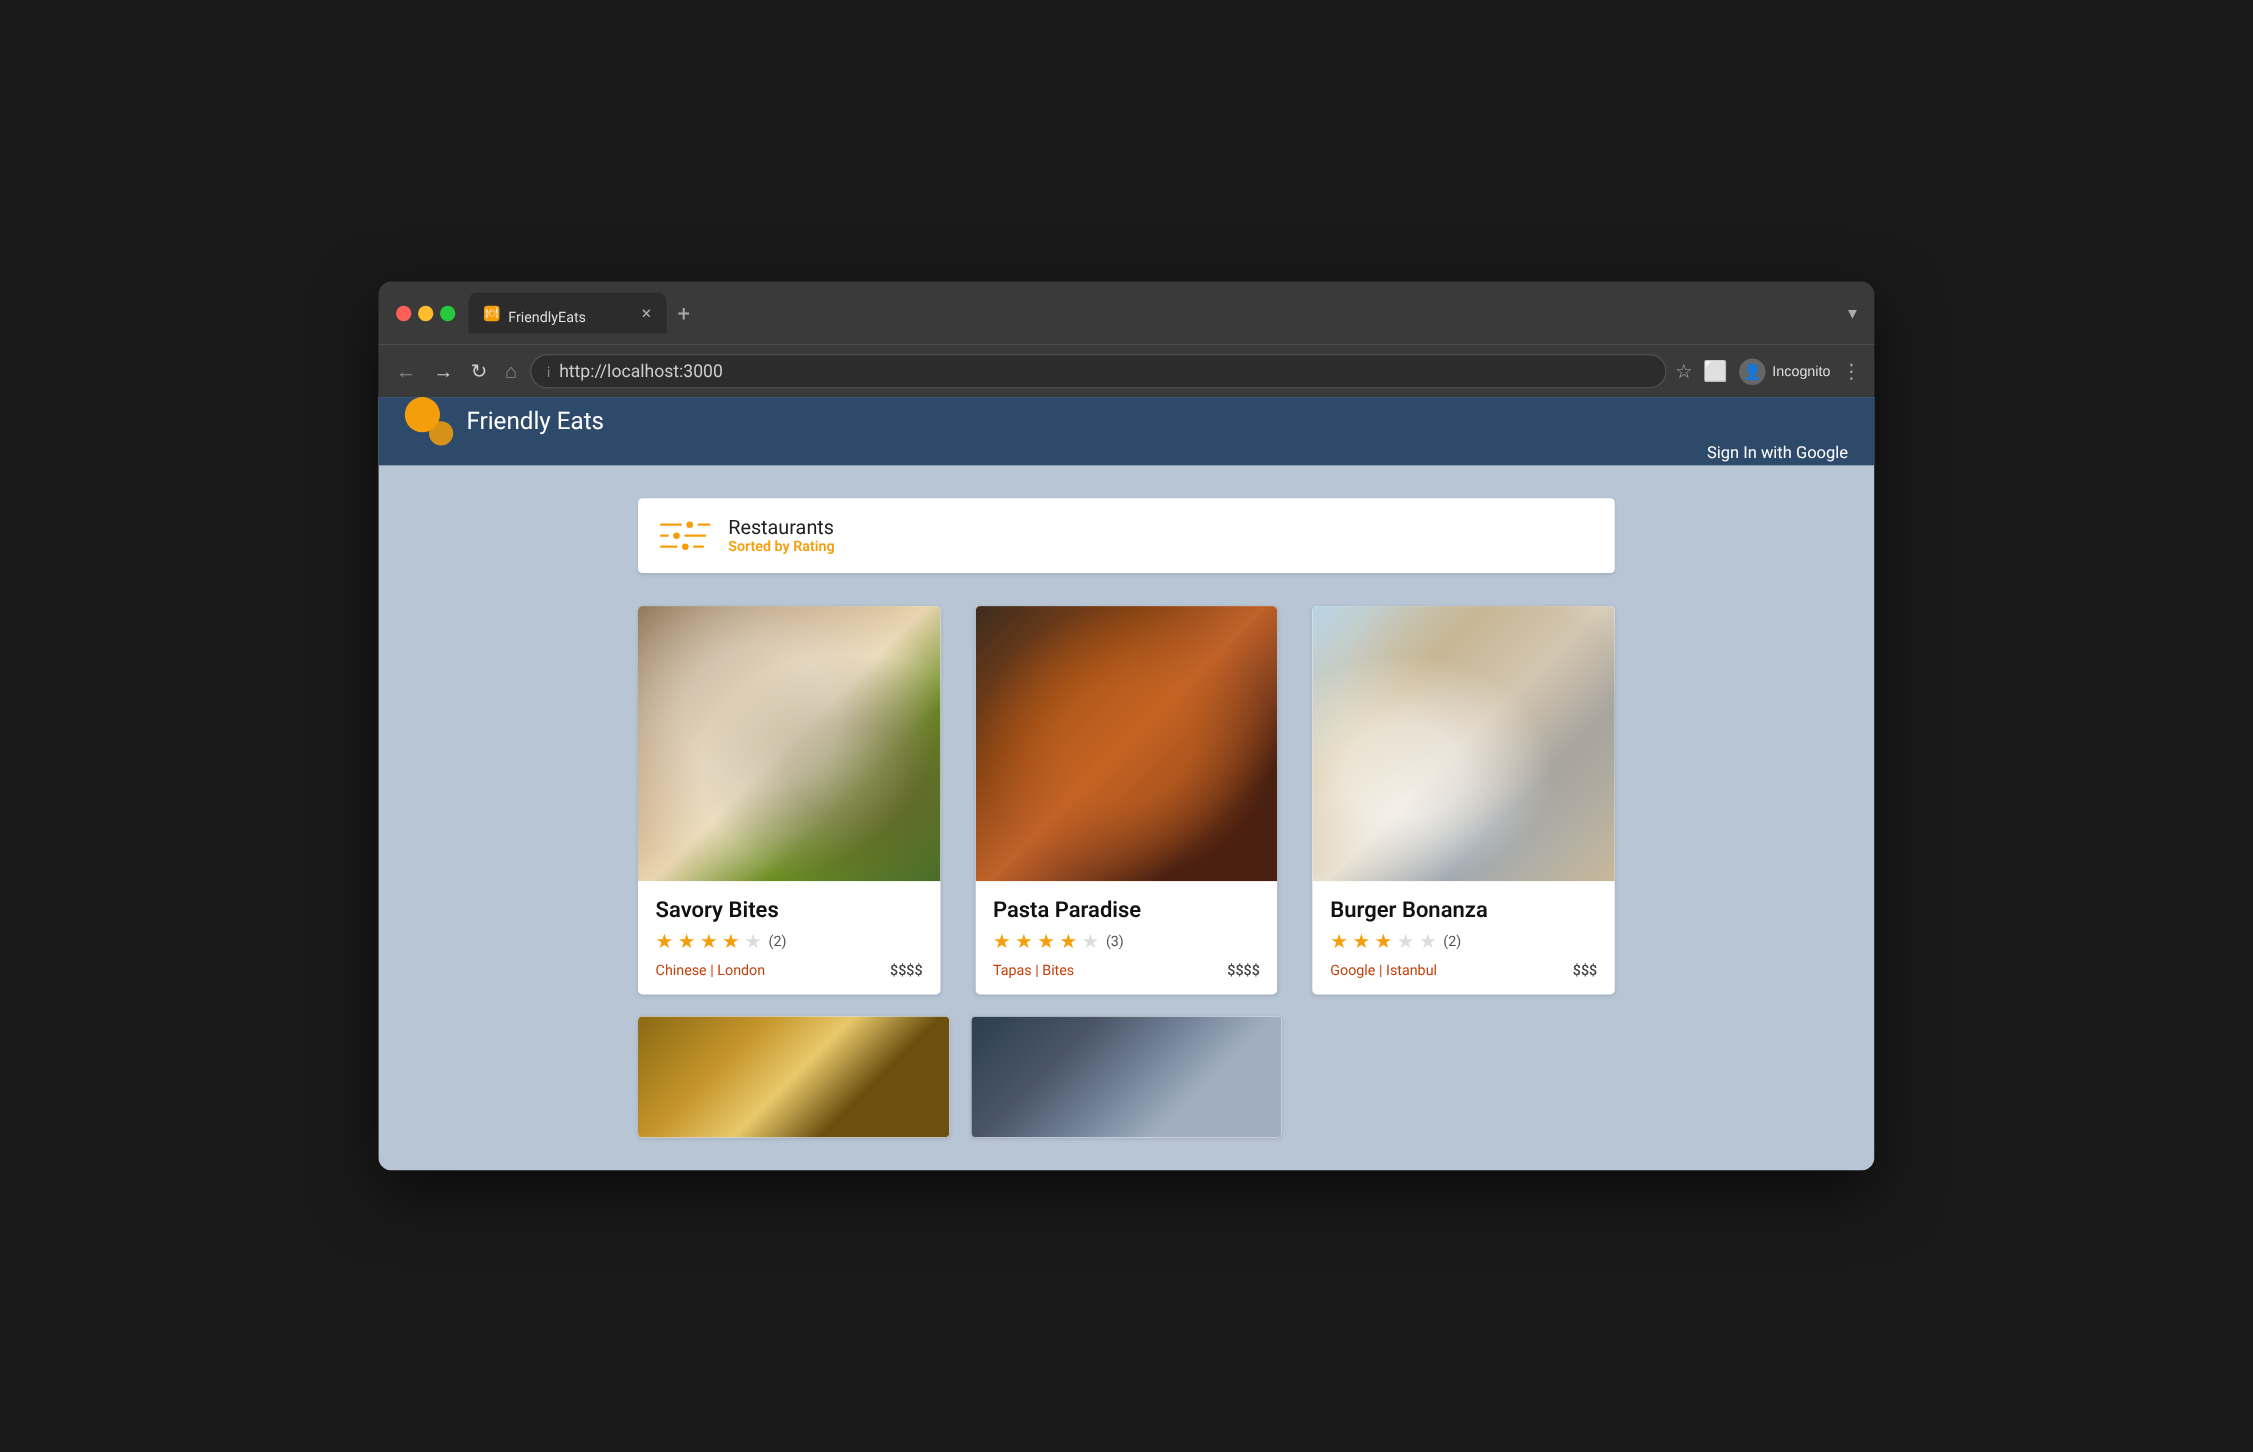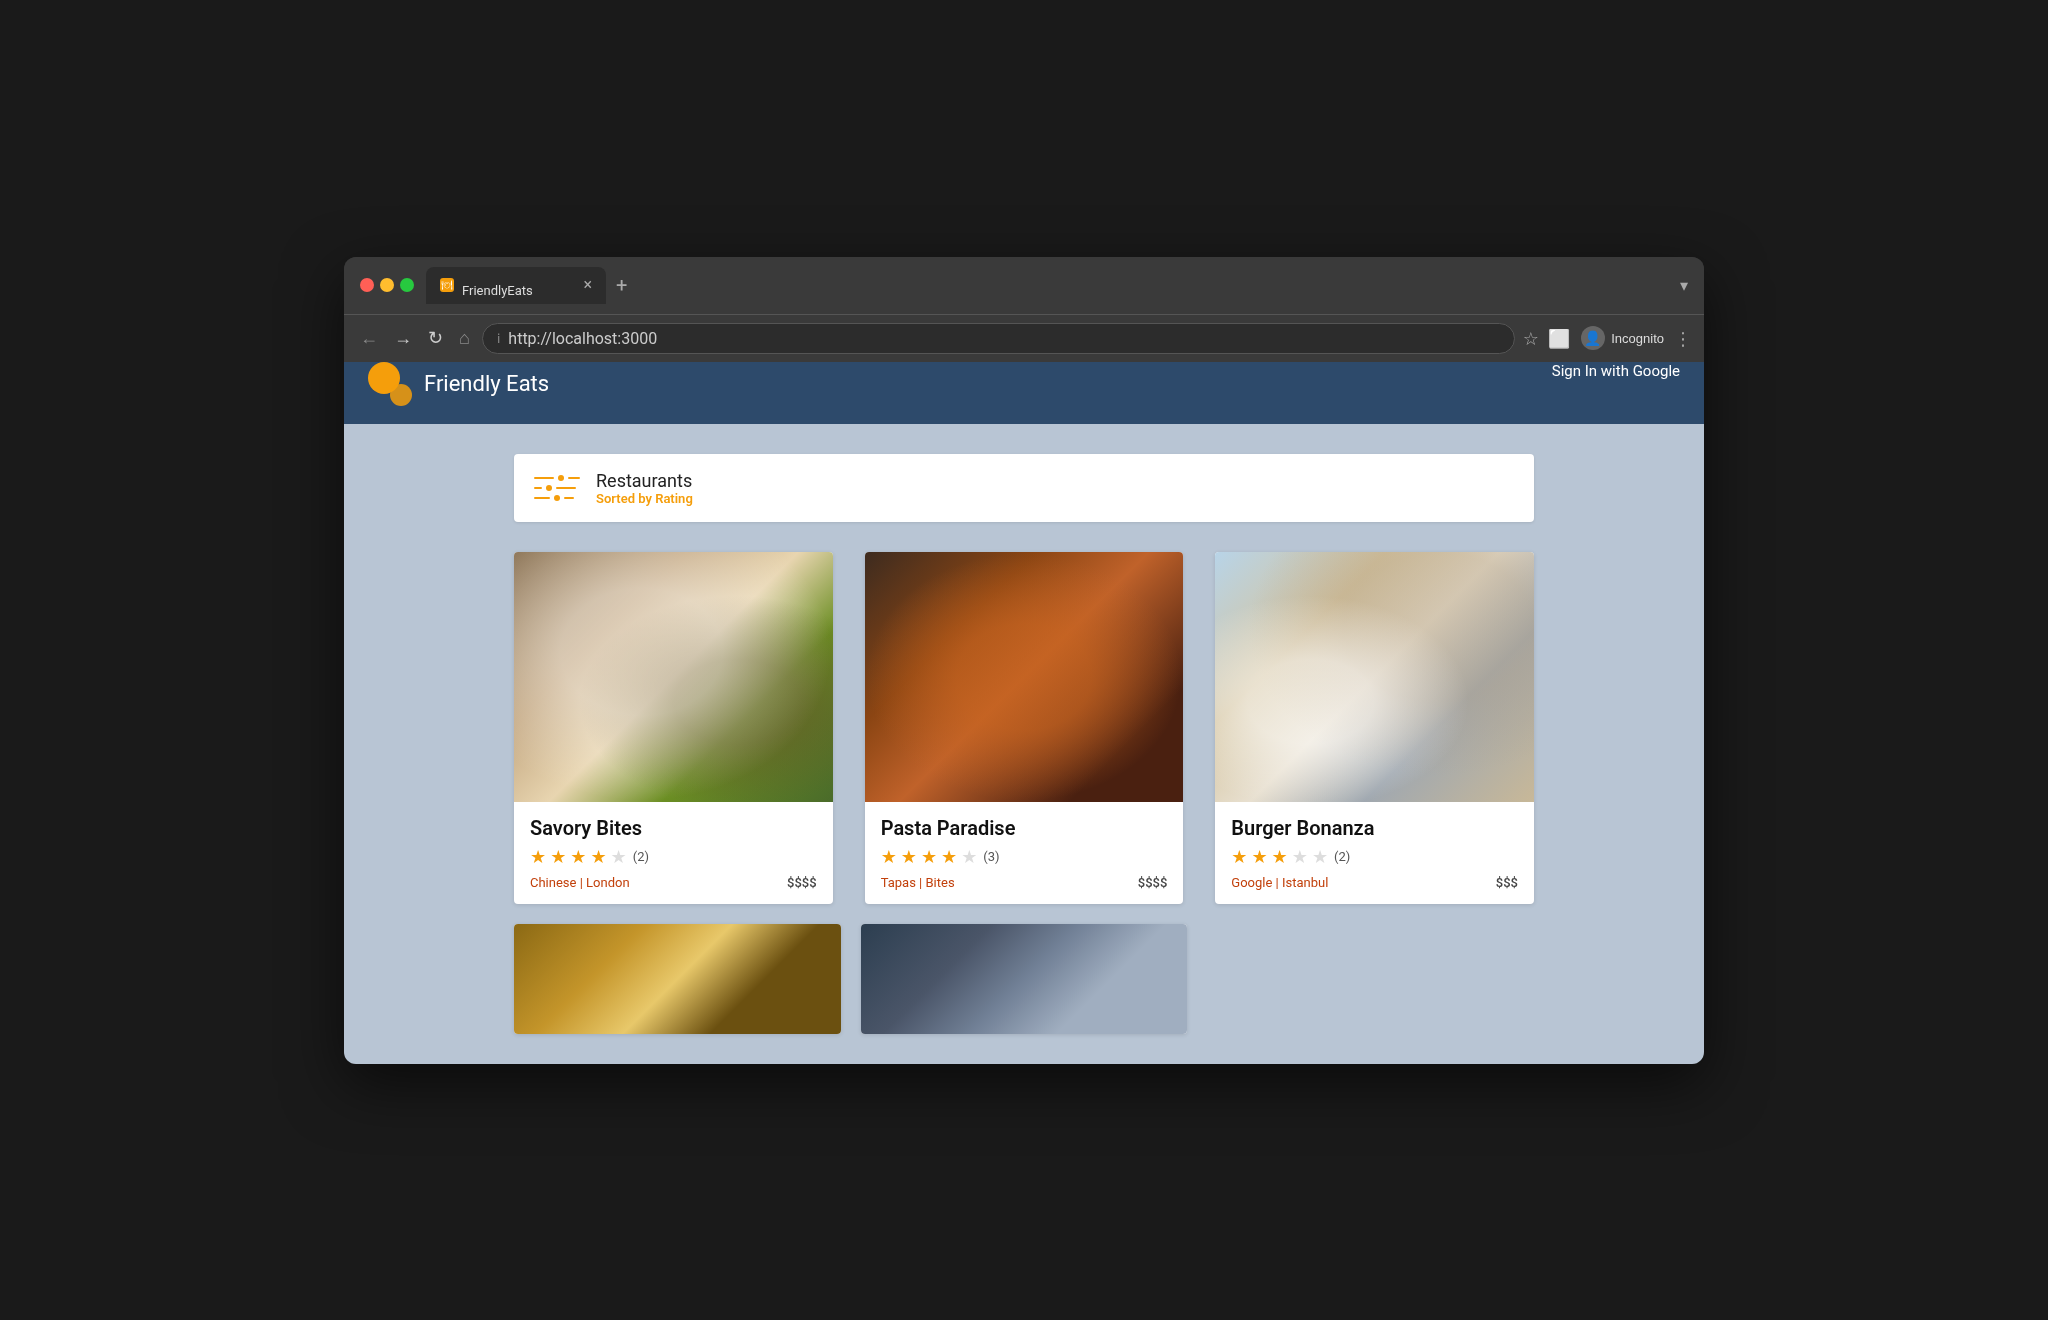--- a/index.html
+++ b/index.html
@@ -249,31 +249,32 @@
       font-weight: 400;
     }
 
     .sign-in-btn {
       color: white;
       font-size: 15px;
       cursor: pointer;
       background: none;
       border: none;
       font-family: inherit;
+      margin-top: 41px;
     }
 
     
     .main-container {
       padding: 30px 0;
       display: flex;
       justify-content: center;
     }
 
     .content-wrapper {
-      width: 1020px;
+      width: 888px;
       max-width: 100%;
     }
 
     
     .restaurants-header {
       background: white;
       border-radius: 4px;
       padding: 16px 20px;
       display: flex;
       align-items: center;

